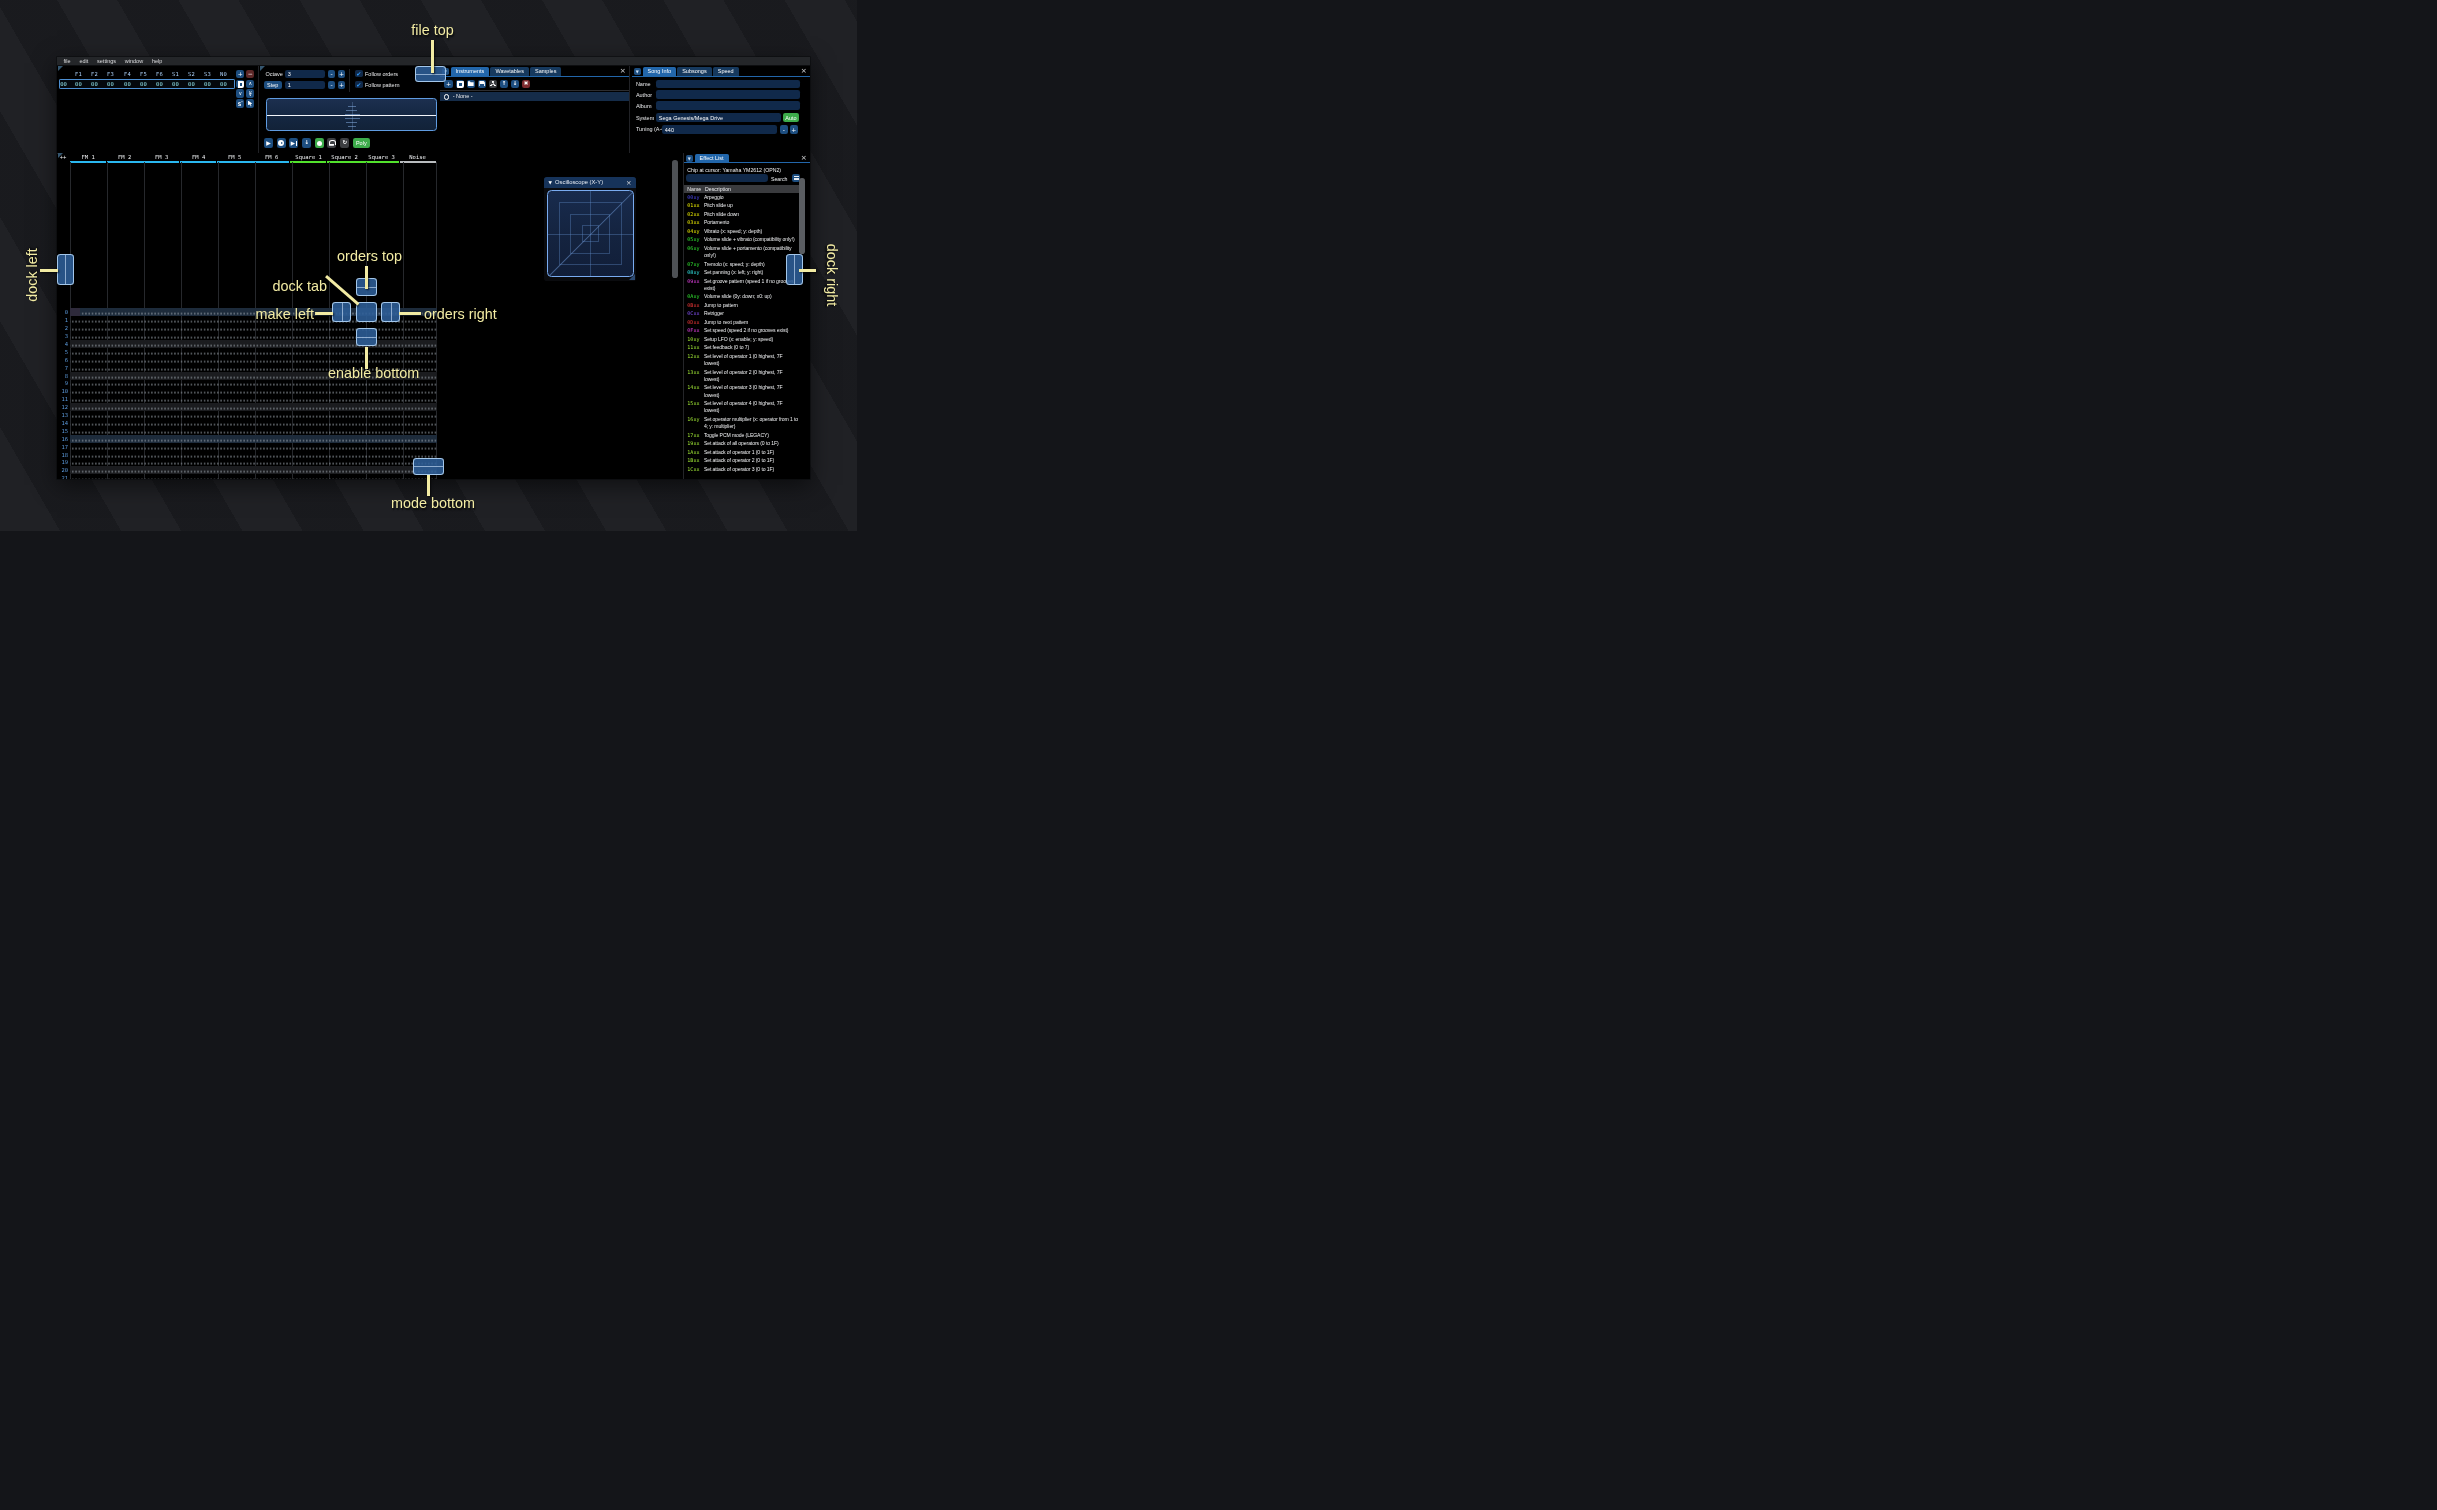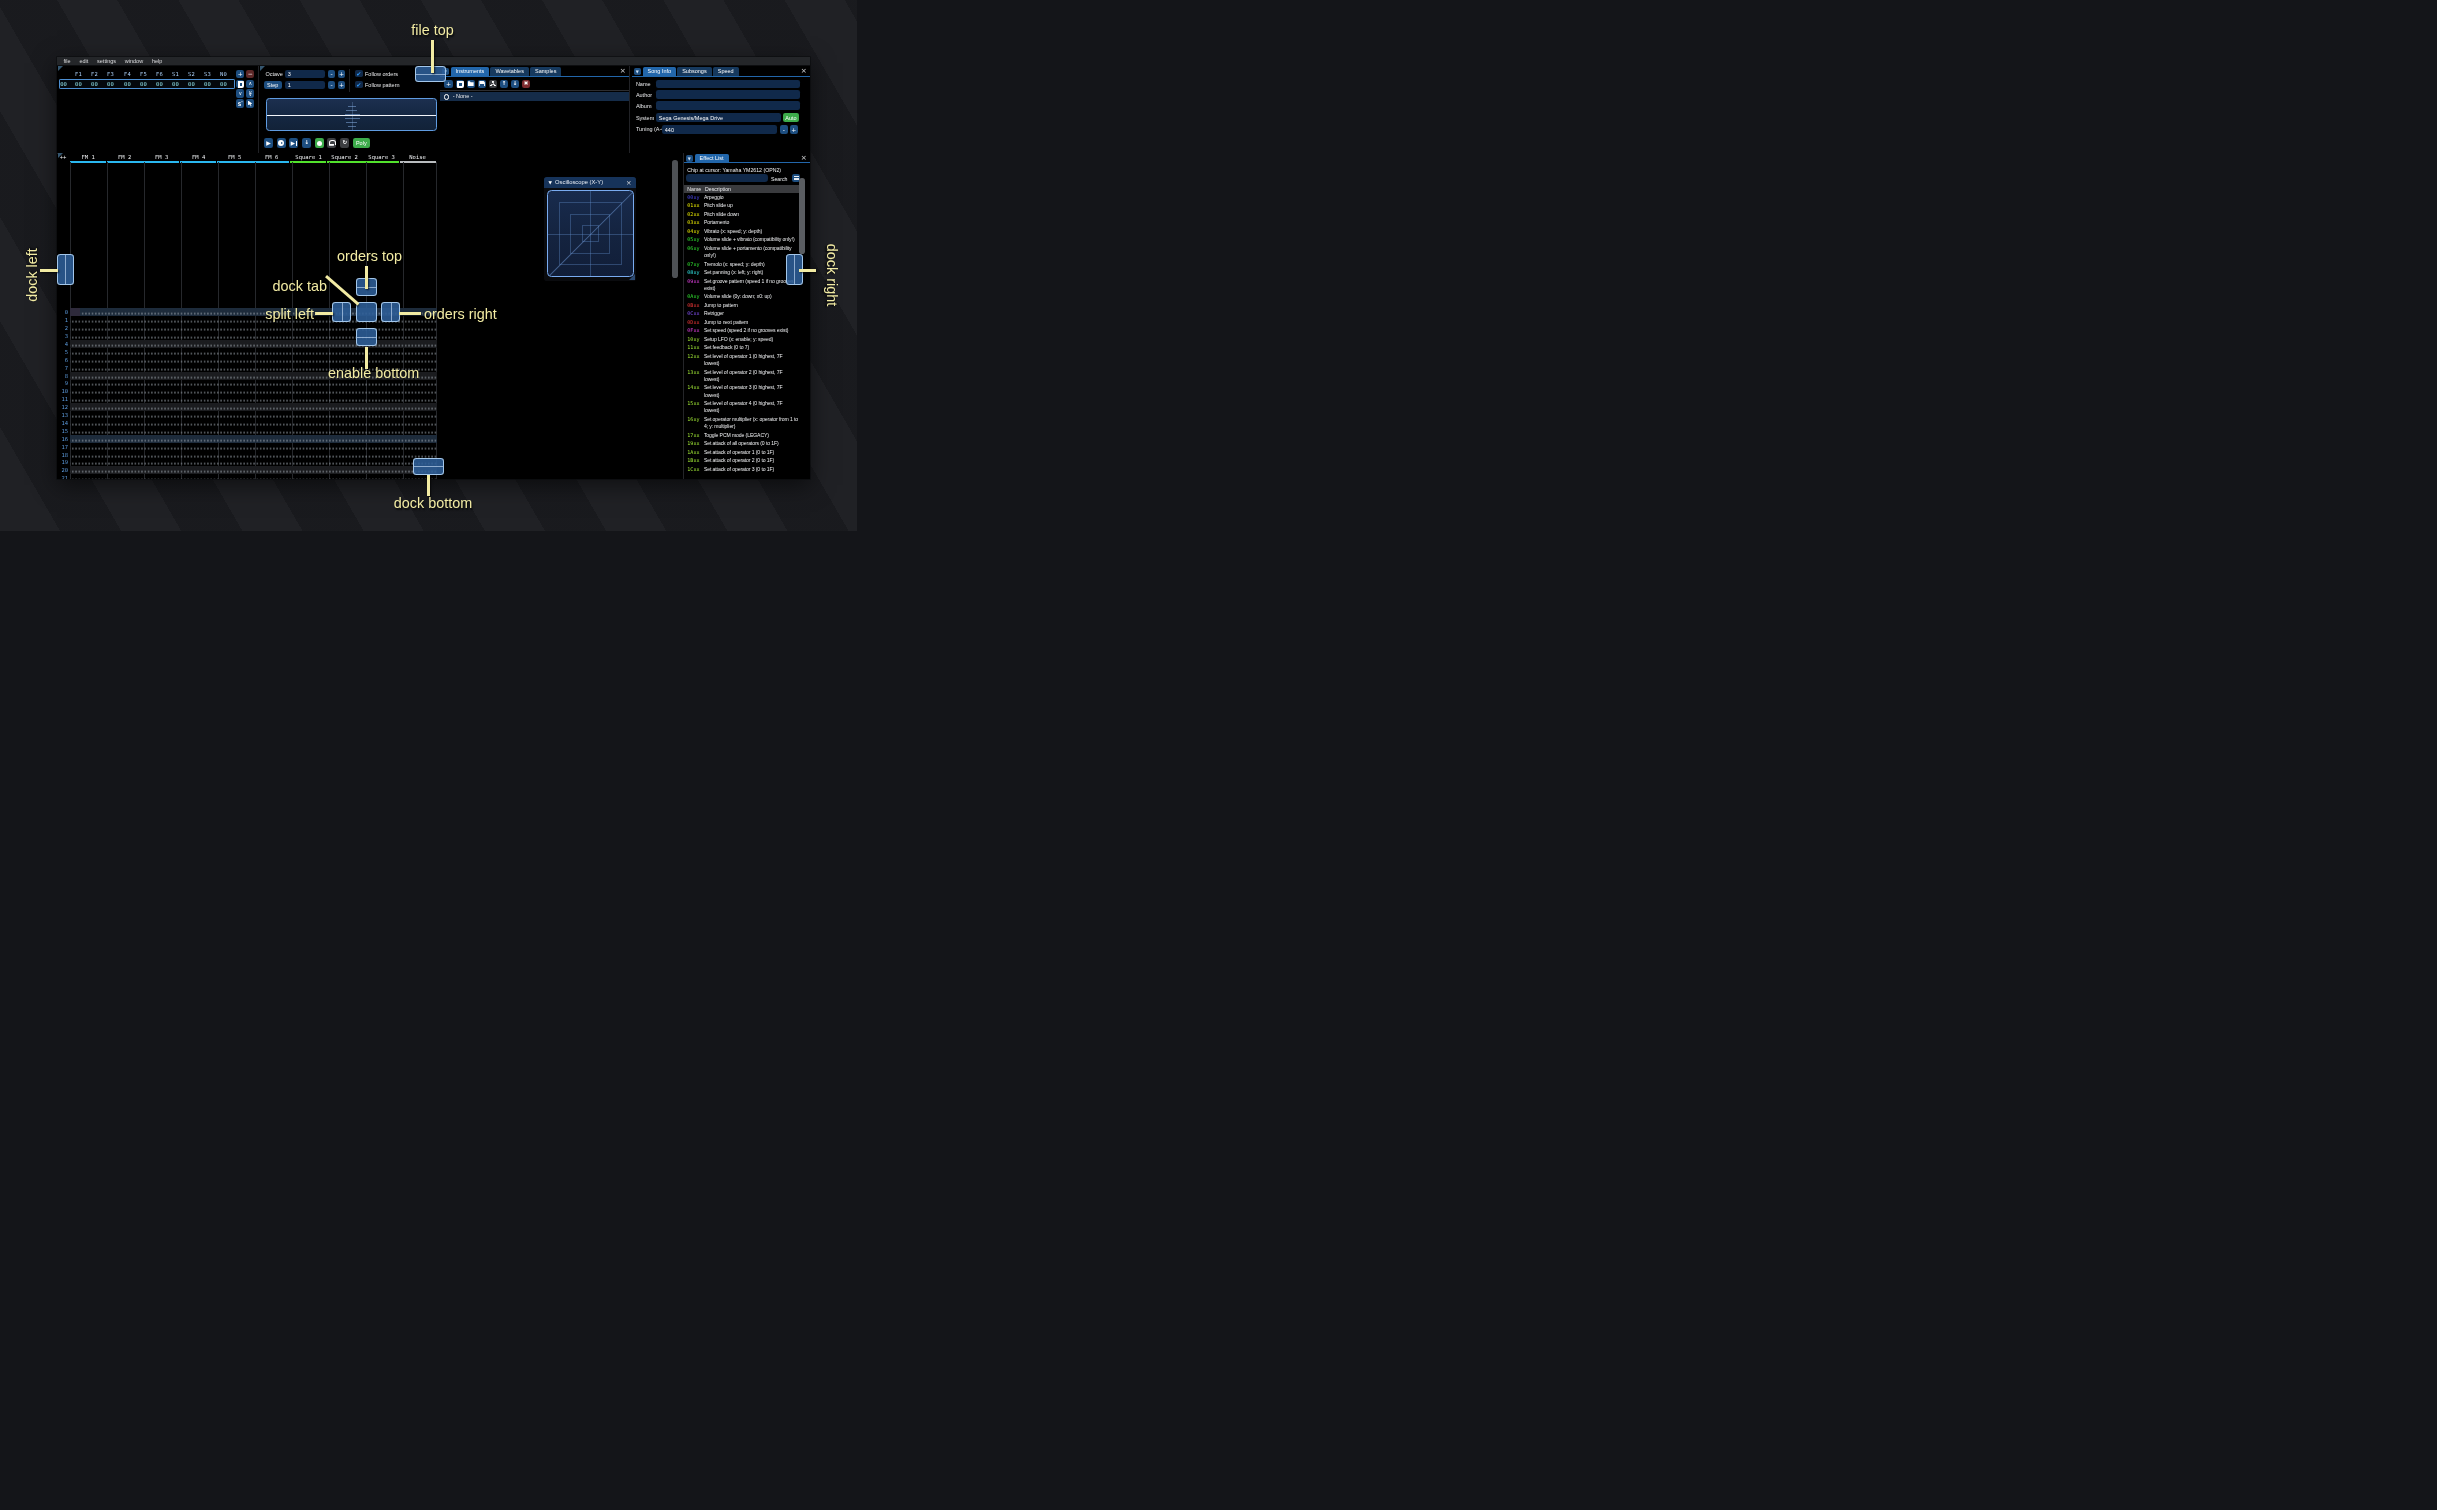--- a/index.html
+++ b/index.html
@@ -648,20 +648,20 @@
   <div class="oline ln-split-left"></div>
   <div class="oline ln-split-right"></div>
   <div class="oline ln-split-bottom"></div>
   <div class="oline ln-dock-bottom"></div>
   <div class="oline ln-dock-left"></div>
   <div class="oline ln-dock-right"></div>
 
   <div class="olabel l-dock-top">file top</div>
   <div class="olabel l-split-top">orders top</div>
   <div class="olabel l-make-tab">dock tab</div>
-  <div class="olabel l-split-left">split left</div>
+  <div class="olabel l-split-left">make left</div>
   <div class="olabel l-split-right">orders right</div>
   <div class="olabel l-split-bottom">enable bottom</div>
-  <div class="olabel l-dock-bottom">dock bottom</div>
+  <div class="olabel l-dock-bottom">mode bottom</div>
   <div class="olabel l-dock-left">dock left</div>
   <div class="olabel l-dock-right">dock right</div>
 </div>
 
 
 </body></html>

